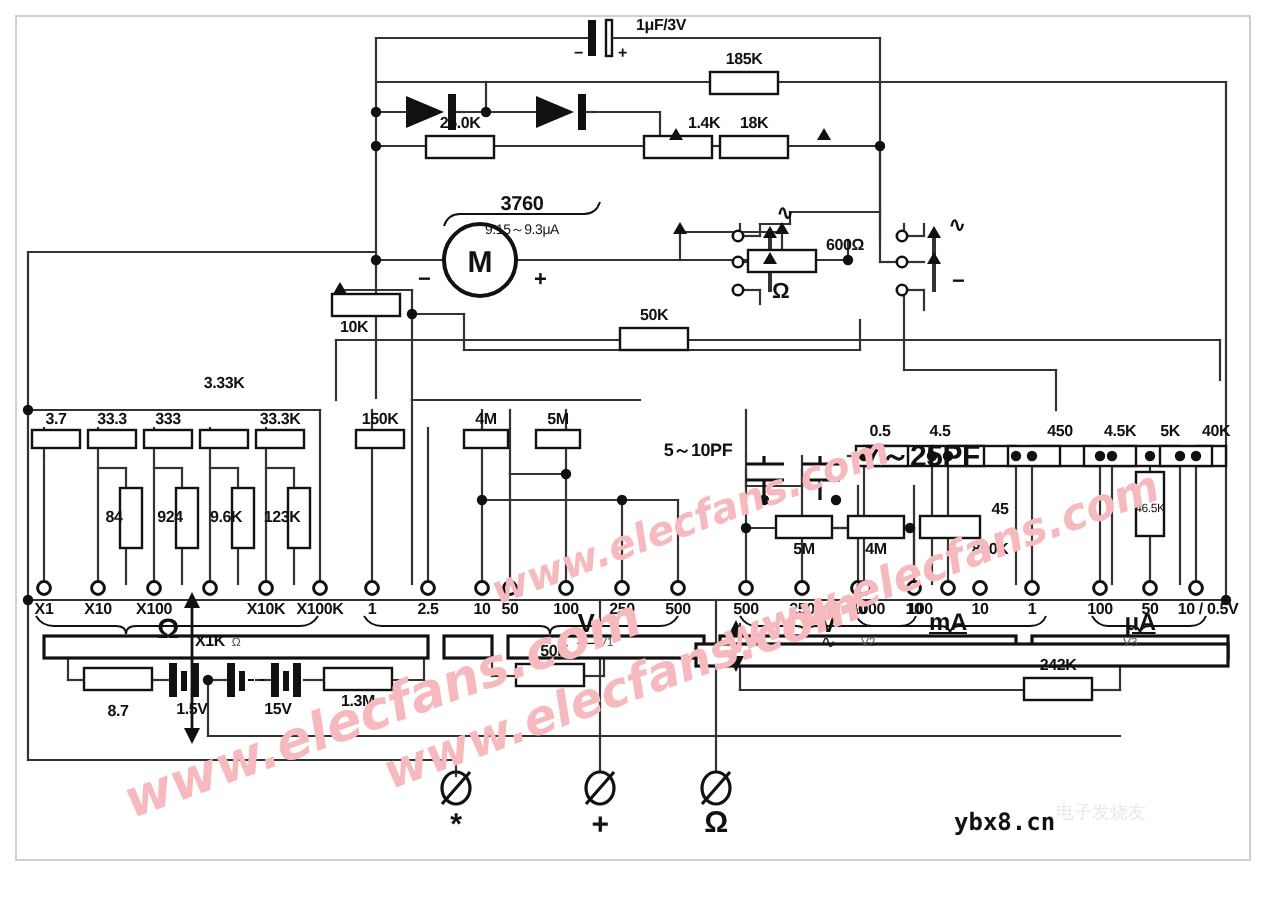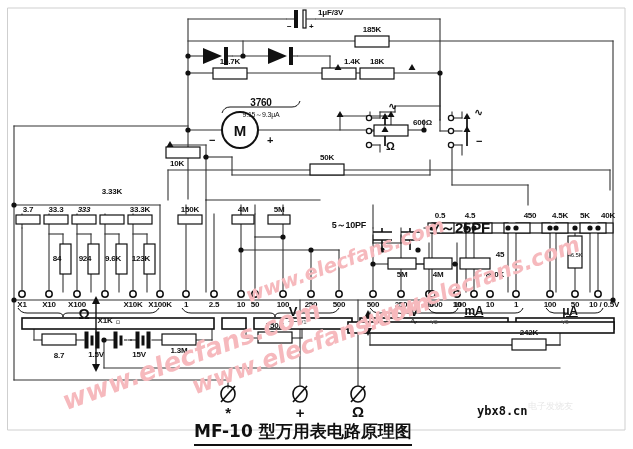--- a/index.html
+++ b/index.html
@@ -441,21 +441,21 @@
     </g>
 
     <g></g>
   </svg>
 
   <div class="lbl b" style="left:318px;top:8px;">1μF/3V</div>
   <div class="lbl b" style="left:287px;top:22px;">−</div>
   <div class="lbl b" style="left:309px;top:22px;">+</div>
 
   <div class="lbl b c" style="left:372px;top:25px;">185K</div>
-  <div class="lbl b c" style="left:230px;top:57px;">15.7K</div>
+  <div class="lbl b c" style="left:230px;top:57px;">25.0K</div>
   <div class="lbl b" style="left:344px;top:57px;">1.4K</div>
   <div class="lbl b c" style="left:377px;top:57px;text-align:center;">18K</div>
 
   <div class="lbl b c" style="left:261px;top:97px;font-size:10px;">3760</div>
   <div class="lbl c sm" style="left:261px;top:110px;">9.15～9.3μA</div>
   <div class="lbl big b" style="left:209px;top:134px;">−</div>
   <div class="lbl big b" style="left:267px;top:134px;">+</div>
 
   <div class="lbl b" style="left:413px;top:118px;">600Ω</div>
   <div class="lbl b" style="left:170px;top:159px;">10K</div>
@@ -479,21 +479,21 @@
   <div class="lbl b c" style="left:475px;top:270px;padding-left:40px;">800K</div>
 
   <div class="lbl big b" style="left:388px;top:100px;">∿</div>
   <div class="lbl big b" style="left:386px;top:140px;">Ω</div>
   <div class="lbl big b" style="left:474px;top:106px;">∿</div>
   <div class="lbl big b" style="left:476px;top:135px;">−</div>
 
   <div id="ohm-series">
       <div class="lbl c b" style="left: 28px; top: 205px;">3.7</div>
       <div class="lbl c b" style="left: 56px; top: 205px;">33.3</div>
-      <div class="lbl c b" style="left: 84px; top: 205px; font-style: italic;">333</div>
+      <div class="lbl c b" style="left: 84px; top: 205px;">333</div>
       <div class="lbl c b" style="left: 112px; top: 187px;">3.33K</div>
       <div class="lbl c b" style="left: 140px; top: 205px;">33.3K</div>
     </div>
   <div id="ohm-shunt">
       <div class="lbl c b" style="left: 57px; top: 254px;">84</div>
       <div class="lbl c b" style="left: 85px; top: 254px;">924</div>
       <div class="lbl c b" style="left: 113px; top: 254px;">9.6K</div>
       <div class="lbl c b" style="left: 141px; top: 254px;">123K</div>
     </div>
   <div id="ohm-taps">
@@ -553,21 +553,20 @@
 
   <div class="lbl c xs" style="left:118px;top:319px;color:#555;">Ω</div>
   <div class="lbl c xs" style="left:303px;top:319px;color:#555;">V1</div>
   <div class="lbl c xs" style="left:434px;top:319px;color:#555;">V2</div>
   <div class="lbl c xs" style="left:565px;top:319px;color:#555;">V3</div>
 
   <div class="lbl c" style="left:228px;top:404px;font-size:15px;font-weight:bold;">*</div>
   <div class="lbl c" style="left:300px;top:404px;font-size:15px;font-weight:bold;">+</div>
   <div class="lbl c" style="left:358px;top:403px;font-size:15px;font-weight:bold;">Ω</div>
 
-  <div class="title" style="left:194px;top:420px;">MF-10 型万用表电路原理图</div>
 
   <div class="site" style="left:477px;top:404px;">ybx8.cn</div>
 
   <div class="wm" style="left:55px;top:340px;font-size:26px;transform:rotate(-20deg);">www.elecfans.com</div>
   <div class="wm" style="left:185px;top:330px;font-size:24px;transform:rotate(-20deg);">www.elecfans.com</div>
   <div class="wm" style="left:240px;top:248px;font-size:20px;transform:rotate(-20deg);">www.elecfans.com</div>
   <div class="wm" style="left:355px;top:270px;font-size:22px;transform:rotate(-20deg);">www.elecfans.com</div>
   <div class="wmq" style="left:528px;top:400px;">电子发烧友</div>
 
 </div>

